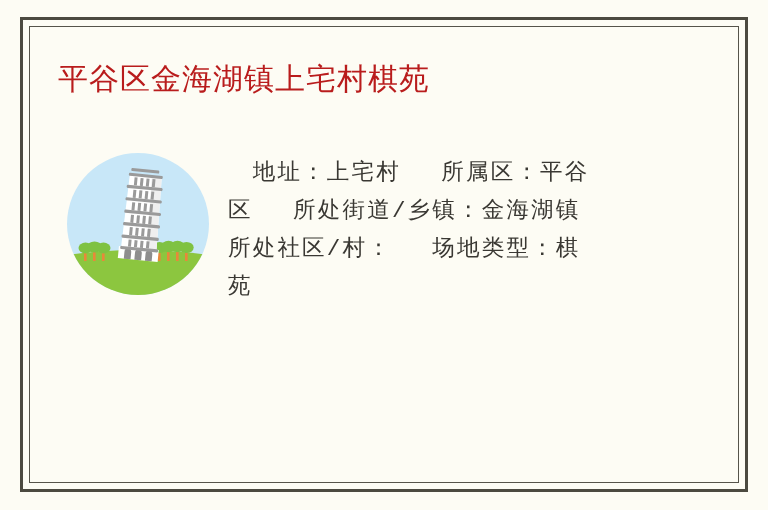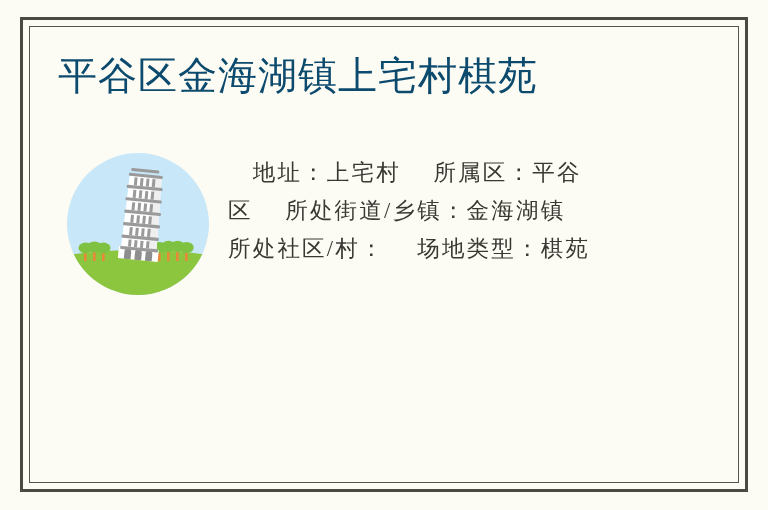--- a/index.html
+++ b/index.html
@@ -41,25 +41,25 @@
     border: 1.5px solid #56544a;
     box-sizing: border-box;
   }
 
   
   .card-title {
     position: absolute;
     left: 58px;
     top: 56px;
     width: 640px;
-    font-size: 39px;
+    font-size: 30px;
     line-height: 46px;
     letter-spacing: 1px;
-    color: #0c4a6e;
-    font-family: Liberation Mono, monospace;
+    color: #b91c1c;
+    font-family: Liberation Sans, sans-serif;
     font-weight: 400;
     white-space: nowrap;
   }
 
   
   .content-row {
     position: absolute;
     left: 58px;
     top: 148px;
     width: 650px;
@@ -75,21 +75,21 @@
     height: 144px;
   }
   .illu-svg { display: block; width: 144px; height: 144px; }
 
   
   .details {
     position: absolute;
     left: 170px;
     top: 6px;
     width: 372px;
-    font-family: Liberation Serif, serif;
+    font-family: Liberation Mono, monospace;
     font-size: 22.5px;
     line-height: 38px;
     letter-spacing: 2.2px;
     color: #3a3833;
     text-align: left;
     white-space: pre-wrap;
     word-break: break-all;
   }
 </style>
 </head>

